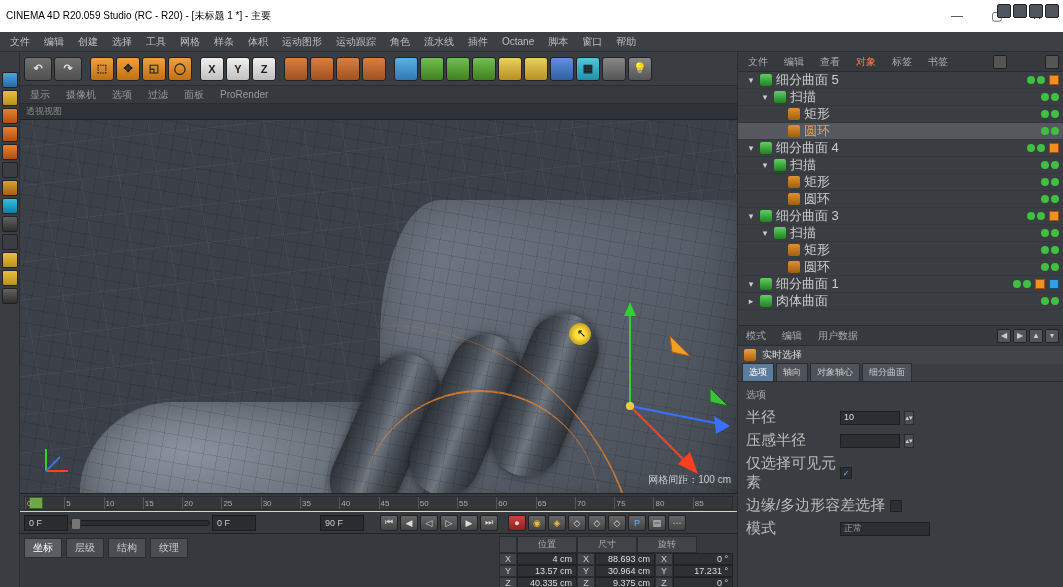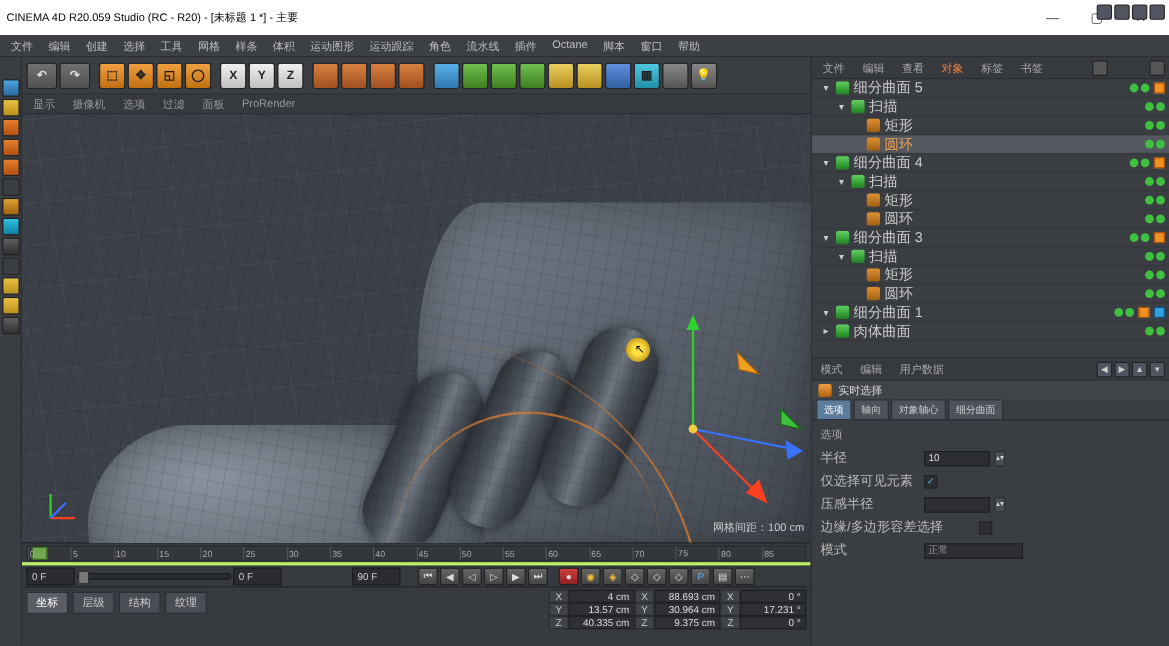--- a/index.html
+++ b/index.html
@@ -61,21 +61,21 @@
 .vpicons .vi { width:14px; height:14px; border:1px solid #222; background:#505560; border-radius:2px; }
 
 
 .timeline { height:18px; background:#36393e; border-top:1px solid #222; display:flex; align-items:center; padding:0 4px; position:relative; }
 .timeline .ruler { flex:1; height:14px; position:relative; overflow:hidden; border:1px solid #2a2c30; background:#33363b; }
 .tick { position:absolute; top:0; bottom:0; border-left:1px solid #555; }
 .ticklabel { position:absolute; top:2px; font-size:8px; color:#aaa; transform:translateX(2px); }
 .playhead { position:absolute; left:4px; top:0; bottom:0; width:14px; background:#6fa84a; border:1px solid #3a6022; }
 
 
-.transport { height:22px; background:#36393e; border-top:3px solid #bef264; display:flex; align-items:center; padding:0 4px; gap:2px; }
+.transport { height:22px; background:#36393e; border-top:1px solid #bef264; display:flex; align-items:center; padding:0 4px; gap:2px; }
 .transport .field { width:44px; height:16px; background:#2a2c30; border:1px solid #1a1c20; color:#ccc; font-size:9px; padding:0 4px; display:flex; align-items:center; }
 .transport .pbtn { width:18px; height:16px; border:1px solid #222; background:linear-gradient(#666,#444); border-radius:2px; display:flex; align-items:center; justify-content:center; color:#ddd; font-size:9px; }
 .transport .pbtn.rec { background:linear-gradient(#d04040,#902020); }
 .transport .pbtn.y { color:#f0c030; }
 .transport .slider { flex:0 0 140px; height:6px; background:#2a2c30; border:1px solid #1a1c20; border-radius:3px; position:relative; }
 .transport .slider .knob { position:absolute; left:0; top:-3px; width:10px; height:12px; background:#777; border:1px solid #333; border-radius:2px; }
 
 
 .bottomrow { height:64px; background:#36393e; border-top:1px solid #222; display:flex; }
 .btabs { display:flex; gap:4px; padding:4px; align-items:flex-start; }
@@ -119,21 +119,21 @@
 .attrhead .anav { display:flex; gap:2px; margin-left:auto; }
 .attrhead .anav .abtn { width:14px; height:14px; border:1px solid #222; background:#505560; border-radius:2px; display:flex; align-items:center; justify-content:center; font-size:8px; color:#ccc; }
 .attrtitle { height:18px; display:flex; align-items:center; padding:0 6px; font-size:10px; color:#ddd; background:#404348; }
 .subt { height:18px; display:flex; align-items:center; gap:2px; background:#3a3d42; padding:0 4px; border-bottom:1px solid #2a2c30; }
 .subt .stab { padding:2px 6px; font-size:9px; color:#ccc; background:#4e525a; border:1px solid #2a2c30; }
 .subt .stab.active { background:#5c7c9c; color:#fff; }
 
 .attrbody { flex:1; padding:4px 8px; display:flex; flex-direction:column; gap:4px; }
 .attrbody .section { font-size:10px; color:#aaa; padding:2px 0; }
 .arow { display:flex; align-items:center; gap:4px; }
-.arow .alabel { width:90px; font-size:12px; color:#bbb; }
+.arow .alabel { width:90px; font-size:15px; color:#bbb; }
 .arow .ainput { width:60px; height:14px; background:#2c2e32; border:1px solid #1c1e22; color:#ddd; font-size:9px; padding:0 3px; }
 .arow .aarrows { width:10px; height:14px; background:#4a4d54; border:1px solid #2a2c30; font-size:7px; display:flex; flex-direction:column; line-height:5px; align-items:center; justify-content:center; color:#ccc; }
 .arow .acheck { width:12px; height:12px; border:1px solid #222; background:#2c2e32; display:flex; align-items:center; justify-content:center; font-size:8px; color:#6cc0ff; }
 .arow .adrop { width:90px; height:14px; background:#2c2e32; border:1px solid #1c1e22; color:#999; font-size:9px; padding:0 3px; display:flex; align-items:center; }
 
 
 .shoebody { position:absolute; left:60px; top:110px; width:620px; height:350px; }
 .shoebody .toe { position:absolute; left:0; top:170px; width:360px; height:170px; border-radius:120px 40px 20px 100px / 120px 40px 20px 100px; background:radial-gradient(ellipse at 30% 30%, #8a929d 0%, #5e6670 60%, #42474f 100%); box-shadow:inset 0 0 40px rgba(0,0,0,0.3); transform:perspective(900px) rotateX(8deg); }
 .shoebody .upper { position:absolute; left:300px; top:-30px; width:360px; height:320px; border-radius:60px 10px 10px 10px / 140px 10px 10px 10px; background:linear-gradient(135deg,#78808c 0%,#5a616c 50%,#40454c 100%); box-shadow:inset 0 0 50px rgba(0,0,0,0.35); }
 .lace { position:absolute; width:70px; height:170px; border-radius:35px; background:linear-gradient(90deg,#2e3238 0%,#4a5058 30%,#6e7680 50%,#4a5058 70%,#2e3238 100%); box-shadow:0 0 10px rgba(0,0,0,0.5); }
@@ -242,20 +242,21 @@
       <span class="vtab">面板</span>
       <span class="vtab">ProRender</span>
       <div style="flex:1"></div>
       <div class="vpicons">
         <div class="vi"></div>
         <div class="vi"></div>
         <div class="vi"></div>
         <div class="vi"></div>
       </div>
     </div>
+    <div class="vpsubhead">透视视图</div>
 
     <div class="viewport">
       <div class="gridfloor"></div>
       <div class="shoebody">
 
         <div class="upper"></div>
         <div class="toe"></div>
         <div class="lace l1"></div>
         <div class="lace l2"></div>
         <div class="lace l3"></div>
@@ -357,20 +358,26 @@
     </div>
 
     <div class="bottomrow">
       <div class="btabs">
         <div class="btab active">坐标</div>
         <div class="btab">层级</div>
         <div class="btab">结构</div>
         <div class="btab">纹理</div>
       </div>
       <div class="coordbox">
+        <div class="coordhead">
+          <div style="width:18px;background:#404348;border:1px solid #2a2c30"></div>
+          <div>位置</div>
+          <div>尺寸</div>
+          <div>旋转</div>
+        </div>
         <div id="coordrows">
             <div class="coordrow">
               <div class="lbl">X</div>
               <div class="val">4 cm</div>
               <div class="lbl">X</div>
               <div class="val">88.693 cm</div>
               <div class="lbl">X</div>
               <div class="val">0 °</div>
             </div>
             <div class="coordrow">
@@ -575,29 +582,29 @@
       <div class="stab">细分曲面</div>
     </div>
     <div class="attrbody">
       <div class="section">选项</div>
       <div class="arow">
         <div class="alabel">半径</div>
         <div class="ainput">10</div>
         <div class="aarrows">▴▾</div>
       </div>
       <div class="arow">
-        <div class="alabel">仅选择可见元素</div>
-        <div class="acheck">✓</div>
-      </div>
-      <div class="arow">
         <div class="alabel">压感半径</div>
         <div class="ainput"></div>
         <div class="aarrows">▴▾</div>
       </div>
       <div class="arow">
+        <div class="alabel">仅选择可见元素</div>
+        <div class="acheck">✓</div>
+      </div>
+      <div class="arow">
         <div class="alabel" style="width:140px">边缘/多边形容差选择</div>
         <div class="acheck"></div>
       </div>
       <div class="arow">
         <div class="alabel">模式</div>
         <div class="adrop">正常</div>
       </div>
     </div>
   </div>
 </div>

